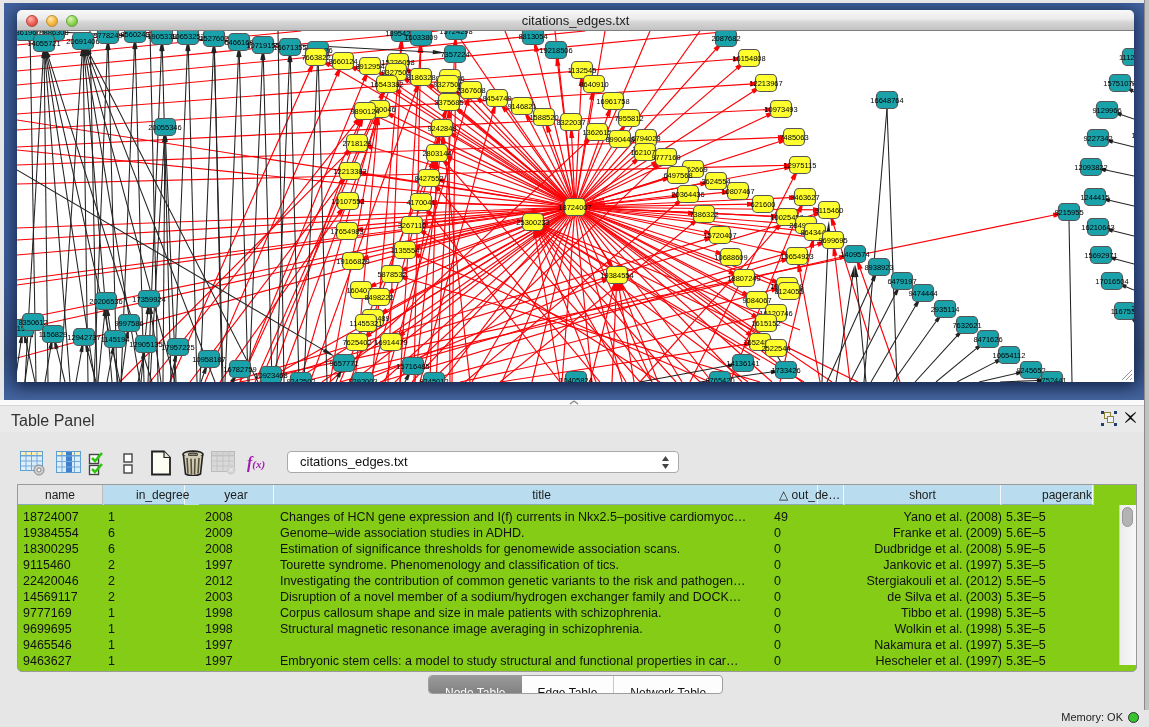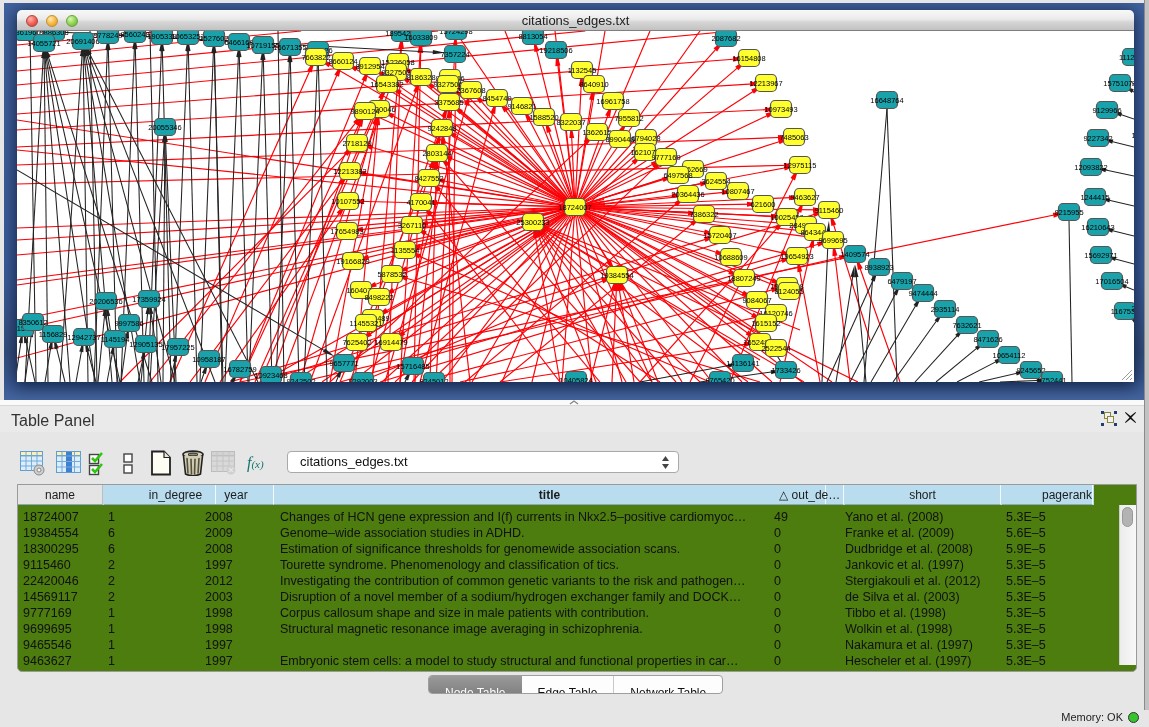--- a/index.html
+++ b/index.html
@@ -12,33 +12,33 @@
 .tl { position:absolute; top:5px; width:12px; height:12px; border-radius:50%; }
 #canvas { position:absolute; left:0; top:21px; width:1117px; height:351px; background:#fff; overflow:hidden; }
 .grip { position:absolute; right:1px; bottom:1px; width:14px; height:14px; }
 #splitter { position:absolute; left:0; top:400px; width:1149px; height:6px; background:#fafafa; border-bottom:1px solid #d6d6d6; }
 #tablepanel { position:absolute; left:0; top:406px; width:1149px; height:321px; background:#e6e6e6; }
 #tp-head { position:absolute; left:0; top:0; width:1149px; height:26px; background:#eaeaea; }
 #tp-head .lab { position:absolute; left:11px; top:6px; font-size:16px; color:#333; }
 #toolbar { position:absolute; left:0; top:26px; width:1149px; height:50px; }
 .combo { position:absolute; left:287px; top:19px; width:392px; height:22px; background:#fff;
   border:1px solid #a9a9a9; border-radius:4px; font-size:13px; color:#111; line-height:20px; padding-left:12px; }
-#tablebox { position:absolute; left:17px; top:78px; width:1120px; height:188px; background:#4d7c0f;
+#tablebox { position:absolute; left:17px; top:78px; width:1120px; height:188px; background:#84cc16;
   border:1px solid #9a9a9a; border-radius:0 0 5px 5px; overflow:hidden; }
 #thead { position:absolute; left:0; top:0; width:1076px; height:20px; background:#b9ddee; font-size:12px; color:#1c1c1c; }
 #thead .h { position:absolute; top:0; height:20px; line-height:20px; text-align:center; border-right:1px solid #f2f8fb; border-bottom:1px solid #89a8b8; }
 #tbody { position:absolute; left:0; top:24px; width:1120px; font-size:12.5px; color:#111; }
 .tr { position:relative; height:16px; line-height:16px; white-space:nowrap; }
 .tr > div { position:absolute; top:0; height:16px; overflow:hidden; }
 .c0 { left:5px;  width:92px; }
 .c1 { left:90px; width:100px; }
 .c2 { left:187px; width:70px; }
 .c3 { left:262px; width:500px; }
 .c4 { left:756px; width:70px; }
-.c5 { left:827px; width:157px; text-align:left; }
+.c5 { left:827px; width:157px; text-align:right; }
 .c6 { left:988px; width:100px; }
 #vscroll { position:absolute; right:0; top:20px; width:17px; height:160px; background:linear-gradient(90deg,#ececec,#f8f8f8); border-left:1px solid #d0d0d0; }
 #vscroll .thumb { position:absolute; left:2px; top:2px; width:11px; height:20px; background:#b3b3b3; border:1px solid #979797; border-radius:6px; }
 #tabs { position:absolute; left:428px; top:269px; height:19px; display:flex; border:1px solid #9e9e9e; border-radius:4px; overflow:hidden; background:#fdfdfd; font-size:12px; }
 #tabs div { padding:8px 16px; line-height:18px; color:#111; }
 #tabs .sel { background:linear-gradient(180deg,#9a9a9a,#828282); color:#fff; }
 #tabs .dv { padding:0; width:1px; background:#c8c8c8; }
 #memory { position:absolute; right:10px; bottom:4px; font-size:11px; color:#222; }
 #memory .dot { display:inline-block; width:11px; height:11px; border-radius:50%; background:#35c42e; border:1.5px solid #333; vertical-align:-2px; margin-left:5px; }
 #rstrip { position:absolute; right:0; top:0; width:5px; height:710px; background:#c2c2c2; border-left:1px solid #8a8a8a; }
@@ -927,34 +927,34 @@
       <path d="M6 8 L7 23.5 M10 8.8 L10.5 24.6 M14 8.8 L13.5 24.6 M18 8 L17 23.5" stroke="#55503c" stroke-width="1.6"></path>
     </svg>
 
     <svg style="position:absolute;left:211px;top:19px" width="26" height="25" viewBox="0 0 26 25" opacity="0.55">
       <rect x="0.5" y="0.5" width="23" height="20" fill="#cfcfcf" stroke="#9a9a9a"></rect>
       <rect x="0.5" y="0.5" width="23" height="4" fill="#c4c4c4" stroke="#9a9a9a"></rect>
       <path d="M6 1 V21 M12 1 V21 M18 1 V21 M1 5 H24 M1 10 H24 M1 15 H24" stroke="#aaa"></path>
       <circle cx="20" cy="19" r="4.5" fill="#bdbdbd"></circle>
       <path d="M18 17 L22 21 M22 17 L18 21" stroke="#e8e8e8" stroke-width="1.4"></path>
     </svg>
-    <div style="position:absolute;left:247px;top:22px;font-size:16px;font-style:italic;color:#0f766e;font-family:'Liberation Serif',serif;font-weight:normal;">f<span style="font-size:11px;">(x)</span></div>
+    <div style="position:absolute;left:247px;top:22px;font-size:16px;font-style:italic;color:#a21caf;font-family:'Liberation Serif',serif;font-weight:bold;">f<span style="font-size:11px;">(x)</span></div>
     <div class="combo">citations_edges.txt
       <svg style="position:absolute;right:8px;top:3px" width="9" height="15" viewBox="0 0 9 15">
         <path d="M4.5 1 L8 6 H1 Z" fill="#444"></path>
           <path d="M4.5 14 L1 9 H8 Z" fill="#444"></path>
       </svg>
     </div>
   </div>
   <div id="tablebox">
     <div id="thead">
       <div class="h" style="left:0;width:85px;background:#e4e4e4;border-right:1px solid #bdbdbd;">name</div>
-      <div class="h" style="left:86px;width:112px;padding-left:32px;">in_degree</div>
+      <div class="h" style="left:86px;width:81px;padding-left:32px;">in_degree</div>
       <div class="h" style="left:181px;width:75px;">year</div>
-      <div class="h" style="left:256px;width:552px;font-weight:bold;">title</div>
+      <div class="h" style="left:248px;width:552px;">title</div>
       <div class="h" style="left:753px;width:73px;text-align:left;padding-left:8px;">△ out_de…</div>
       <div class="h" style="left:827px;width:156px;">short</div>
       <div class="h" style="left:984px;width:91px;text-align:right;">pagerank</div>
     </div>
     <div id="tbody">
 <div class="tr">
           <div class="c0">18724007</div>
           <div class="c1">1</div>
           <div class="c2">2008</div>
           <div class="c3">Changes of HCN gene expression and I(f) currents in Nkx2.5–positive cardiomyoc…</div>
@@ -1004,21 +1004,21 @@
           <div class="c2">2003</div>
           <div class="c3">Disruption of a novel member of a sodium/hydrogen exchanger family and DOCK…</div>
           <div class="c4">0</div>
           <div class="c5">de Silva et al. (2003)</div>
           <div class="c6">5.3E–5</div>
         </div>
 <div class="tr">
           <div class="c0">9777169</div>
           <div class="c1">1</div>
           <div class="c2">1998</div>
-          <div class="c3">Corpus callosum shape and size in male patients with contribution.</div>
+          <div class="c3">Corpus callosum shape and size in male patients with schizophrenia.</div>
           <div class="c4">0</div>
           <div class="c5">Tibbo et al. (1998)</div>
           <div class="c6">5.3E–5</div>
         </div>
 <div class="tr">
           <div class="c0">9699695</div>
           <div class="c1">1</div>
           <div class="c2">1998</div>
           <div class="c3">Structural magnetic resonance image averaging in schizophrenia.</div>
           <div class="c4">0</div>

